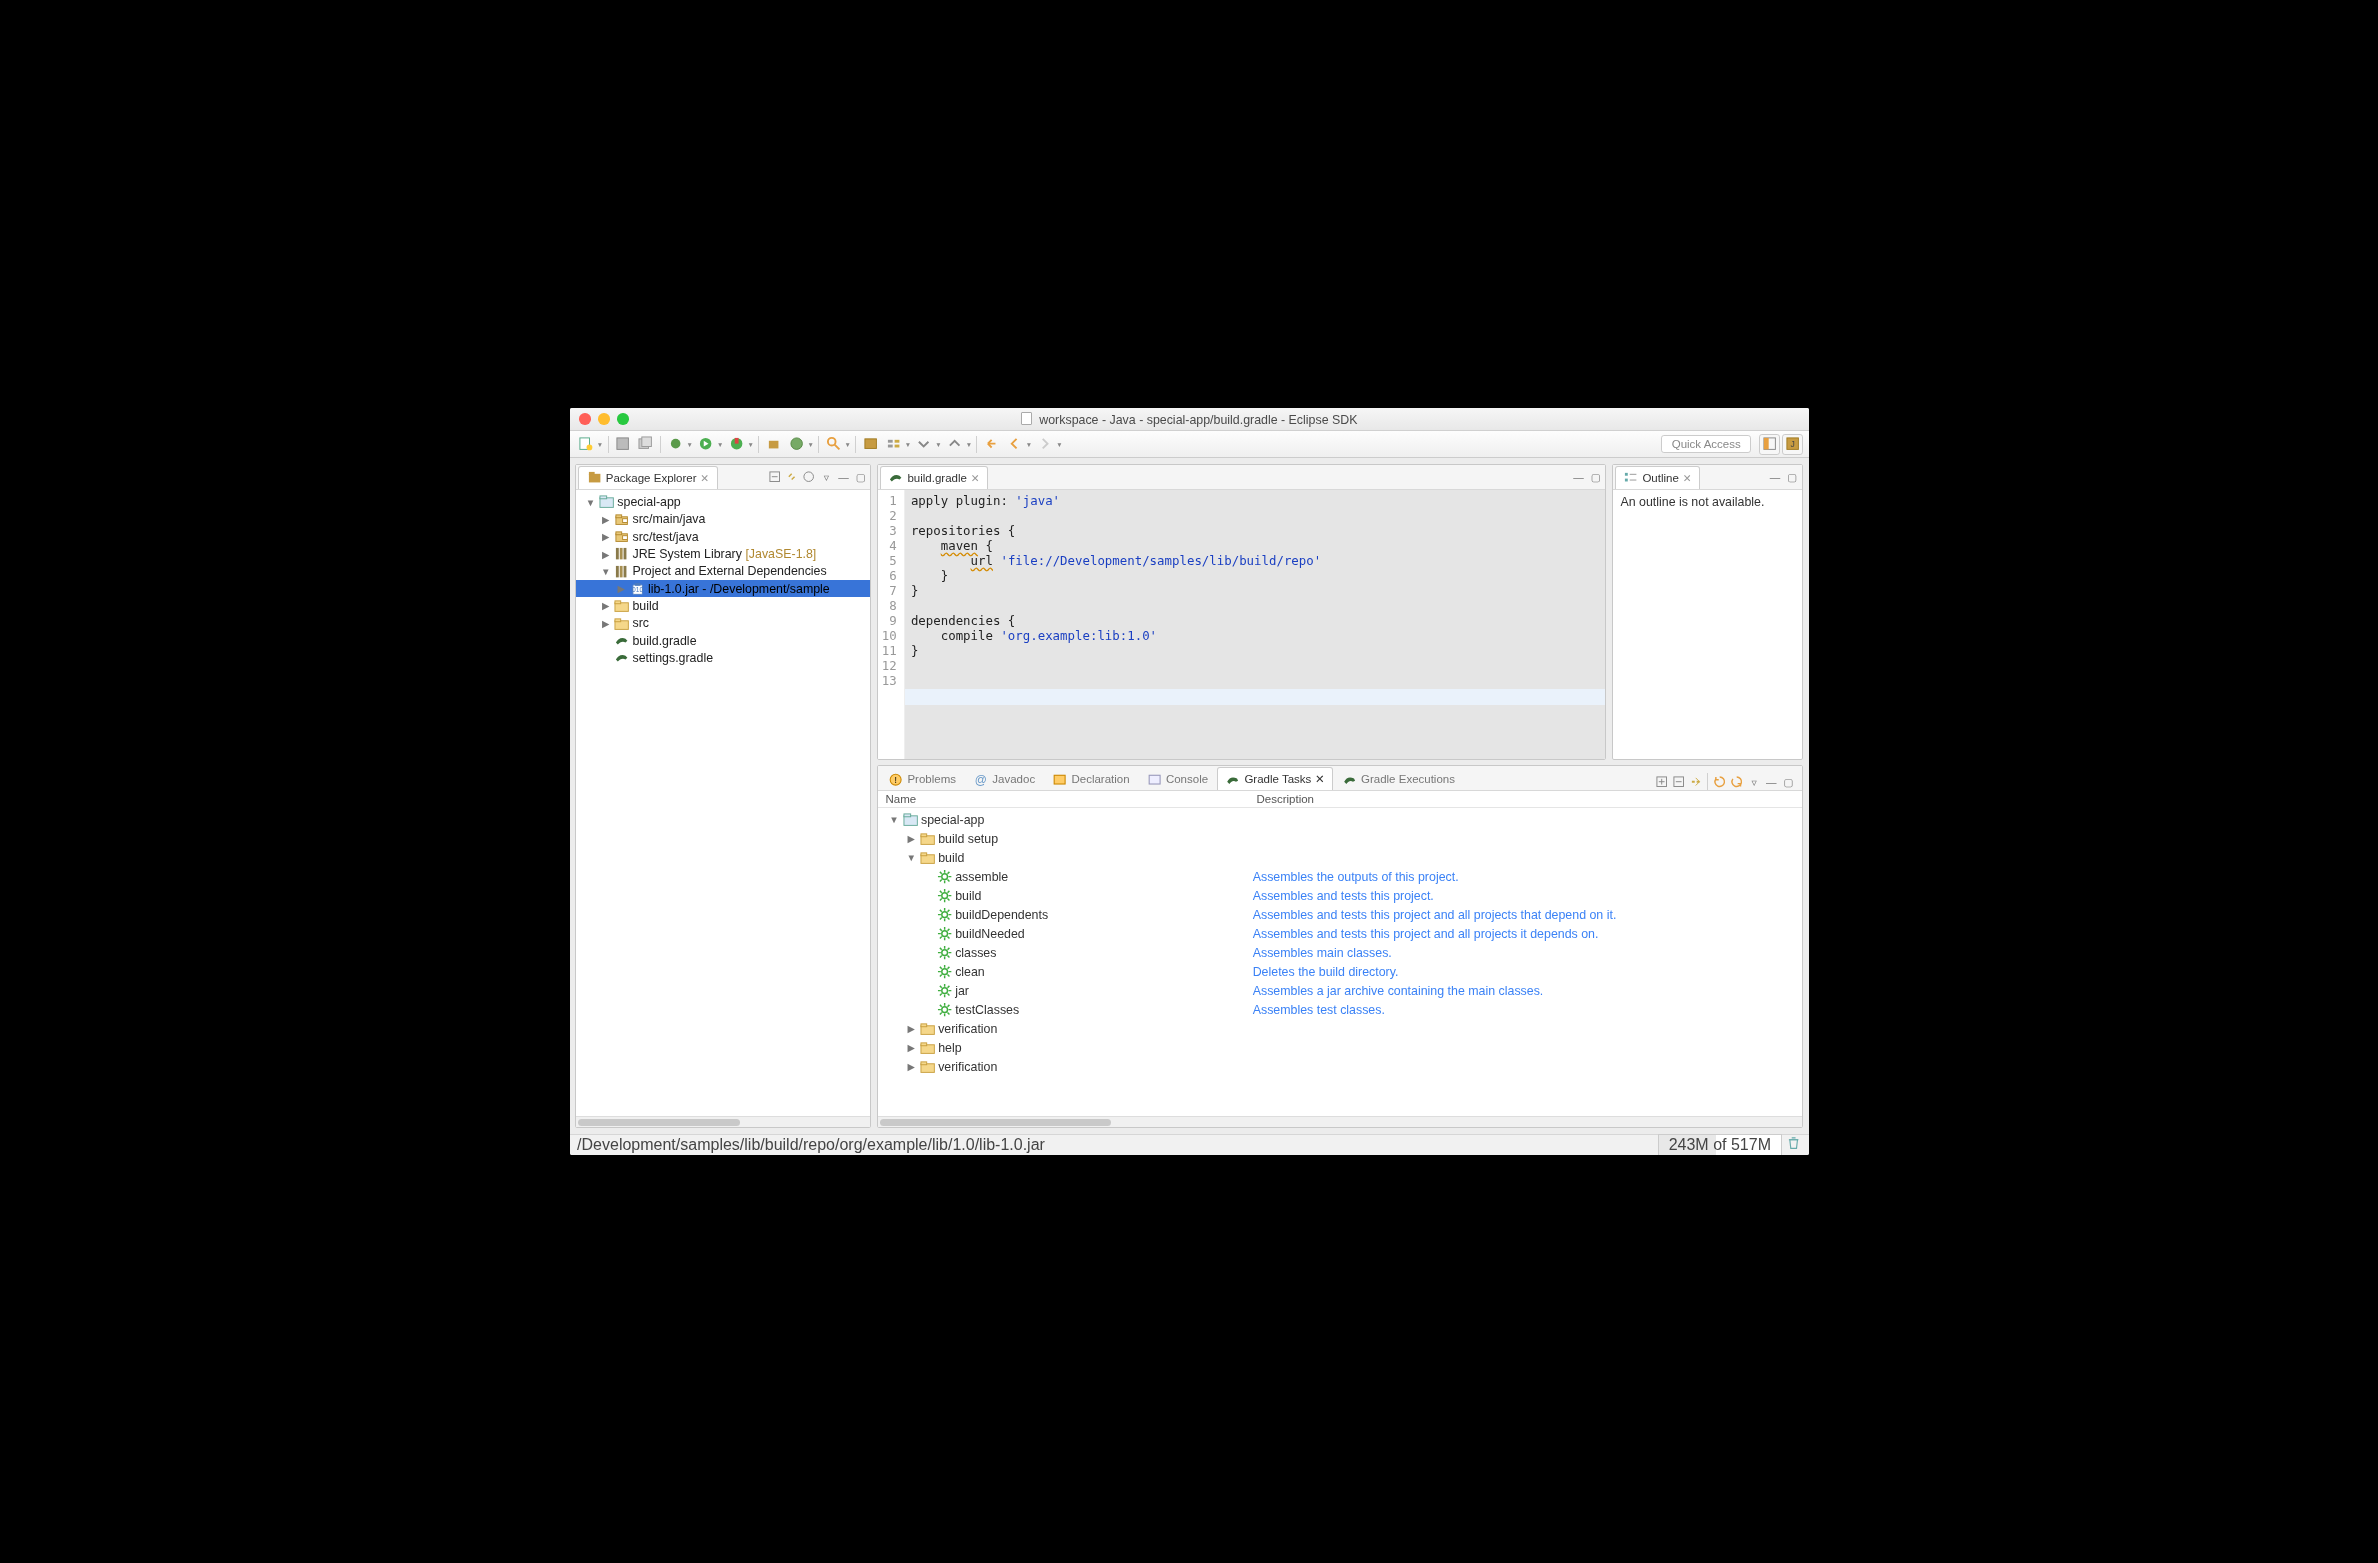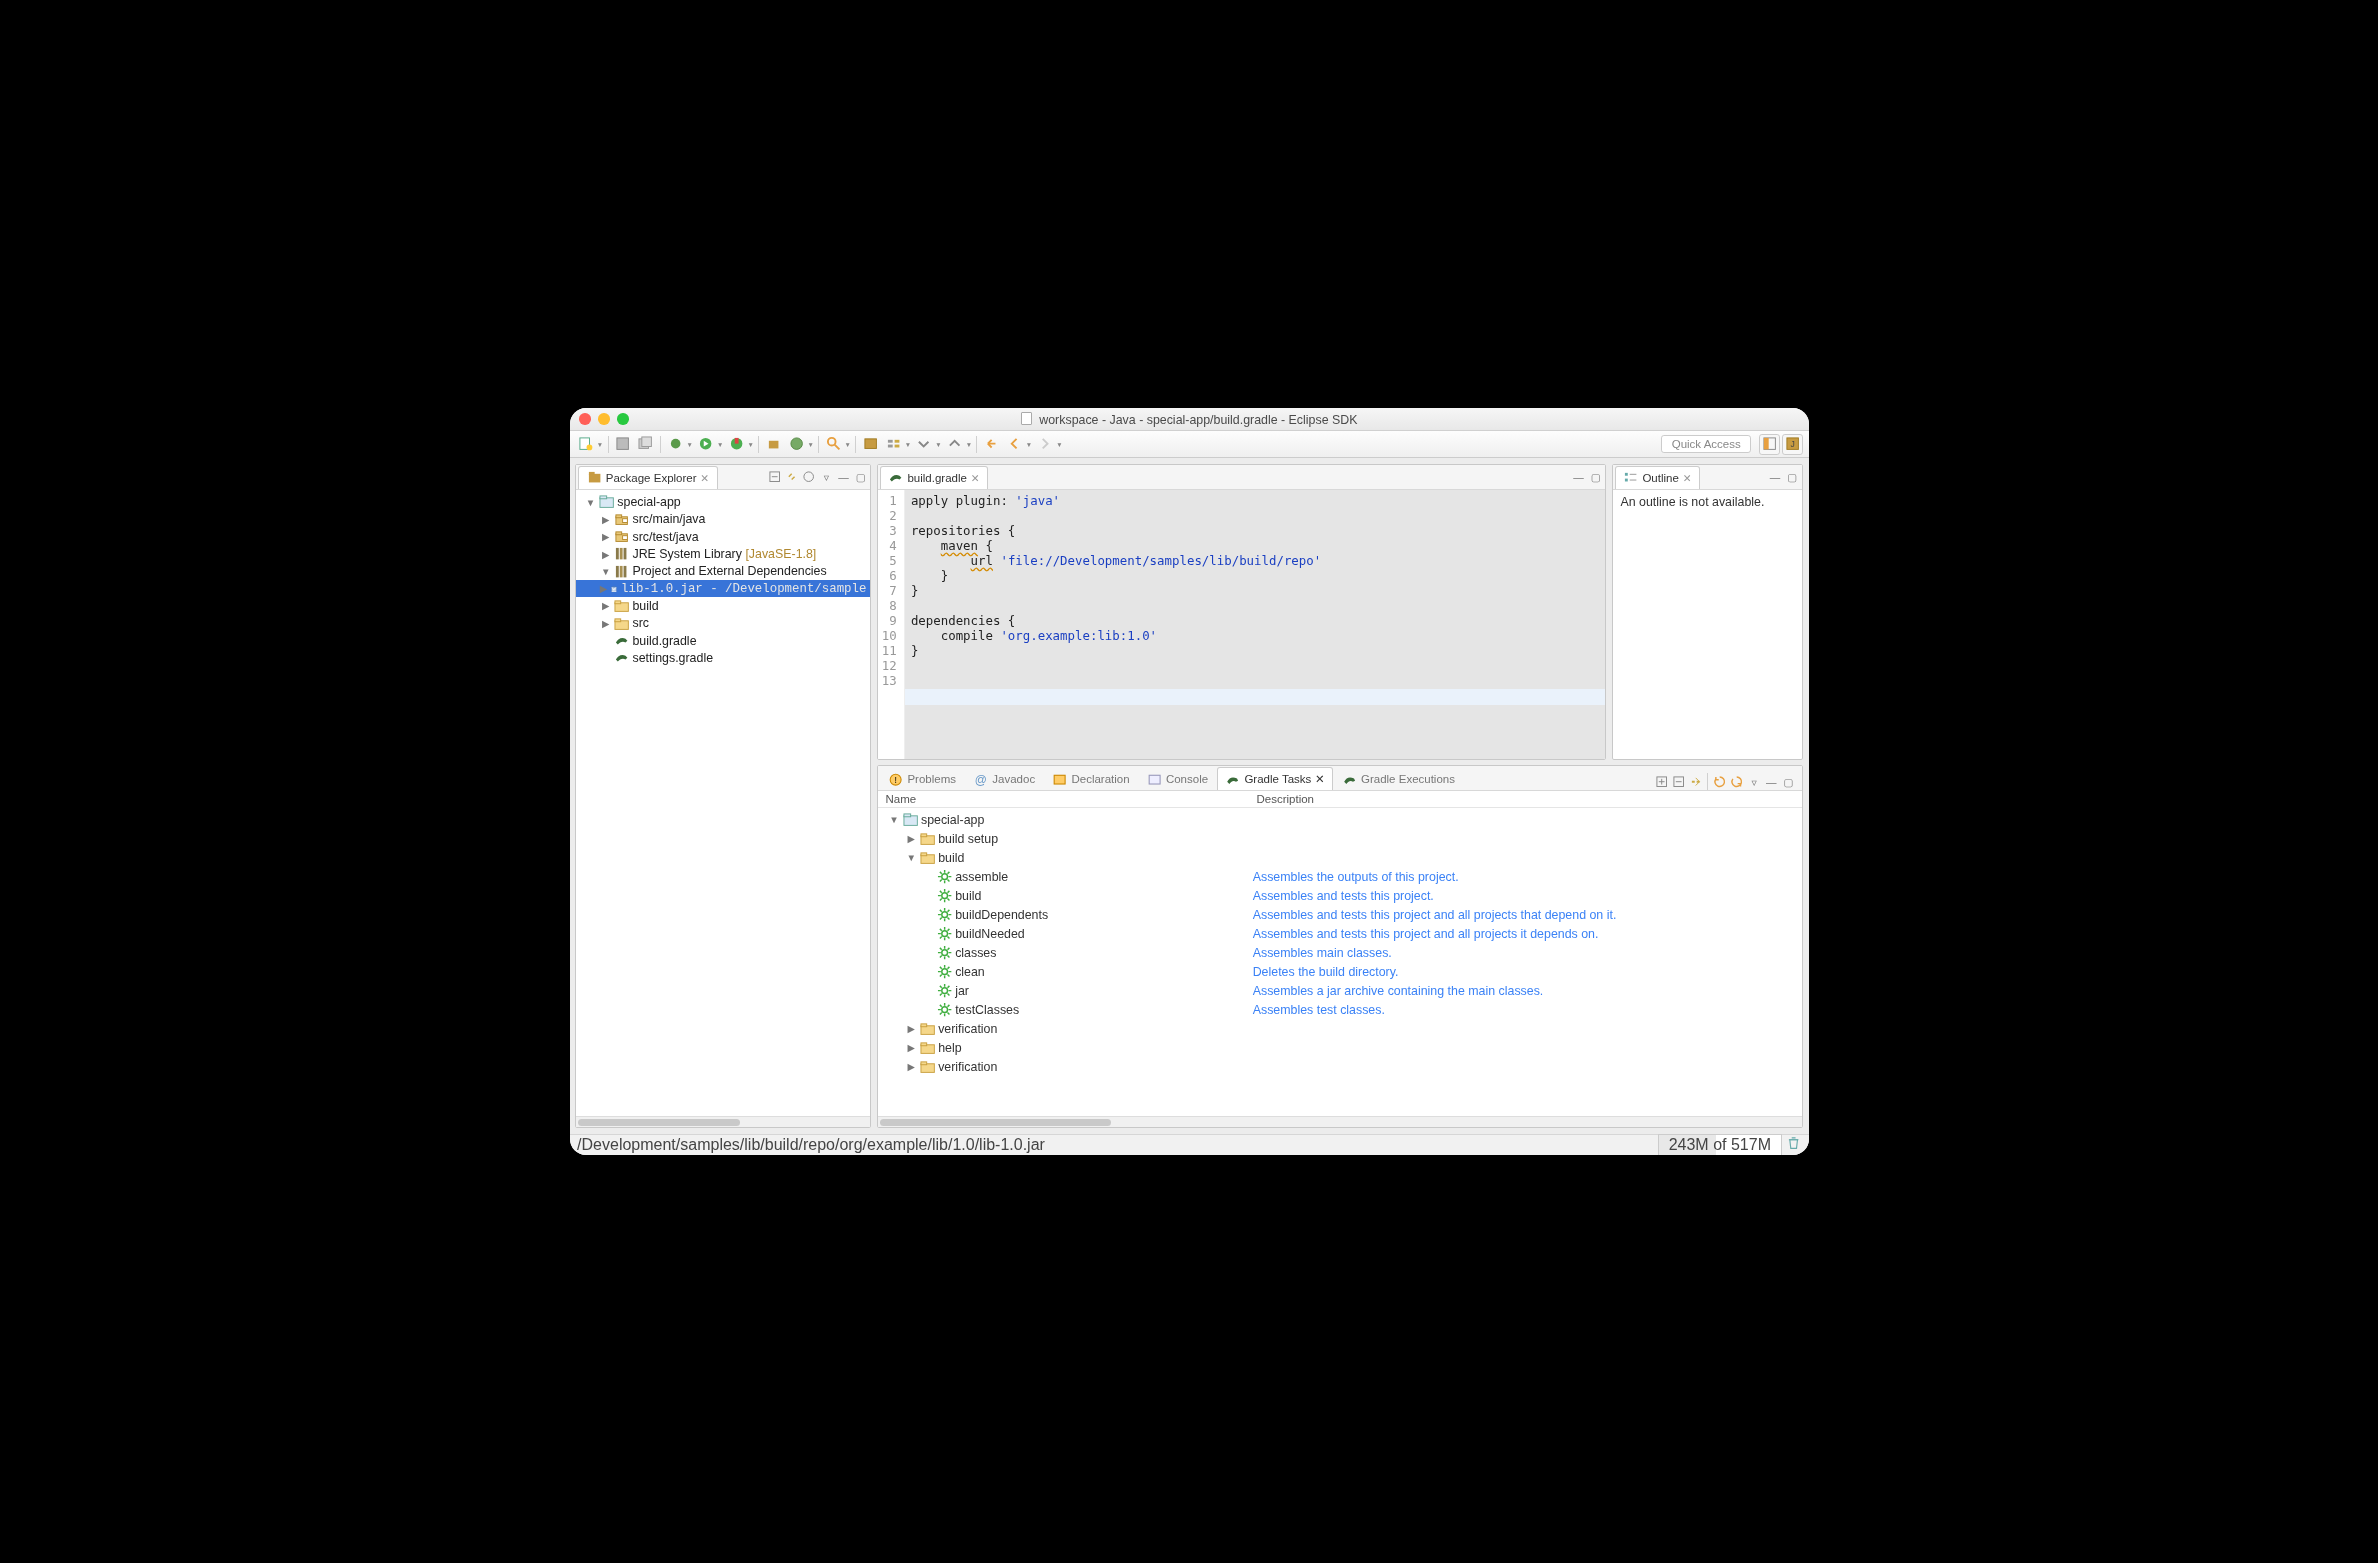--- a/index.html
+++ b/index.html
@@ -10,21 +10,21 @@
   color: #333;
   display: flex;
   align-items: center;
   justify-content: center;
   min-height: 100vh;
 }
 .window {
   width: 1239px;
   height: 747px;
   background: #ececec;
-  border-radius: 16px;
+  border-radius: 2px;
   box-shadow: 0 9.6px 38px rgba(0,0,0,.6);
   display: flex;
   flex-direction: column;
   overflow: hidden;
 }
 .titlebar {
   height: 23px;
   background: linear-gradient(#f6f6f6,#e8e8e8);
   border-bottom: 1px solid #d0d0d0;
   display: flex;
@@ -87,21 +87,21 @@
 .view-tab .close-x { color:#999; font-size:10.5px; }
 .view-toolbar { margin-left:auto; display:flex; gap:1.9px; align-items:center;}
 .mini-btn { width:15.3px; height:15.3px; display:flex; align-items:center; justify-content:center; color:#777; font-size:10.5px;}
 .mini-btn svg { width:13.4px; height:13.4px; }
 .tree { padding:3.8px 0; font-size:12.4px; overflow:auto; flex:1; }
 .tree-row {
   display:flex; align-items:center; gap:2.9px; padding:1px 3.8px;
   white-space:nowrap;
 }
 .tree-row.selected { background:#3874d8; color:#fff; }
-.tree-row.selected .tree-label { color:#e5e5e5;font-family:Liberation Mono, monospace; }
+.tree-row.selected .tree-label { color:#000000; }
 .indent { display:inline-block; }
 .disclosure { width:11.5px; text-align:center; color:#777; font-size:9.6px;}
 .tree-label { color:#222; }
 .tree-label .hint { color:#b08830; }
 .ic { width:15.3px; height:15.3px; display:inline-flex; align-items:center; justify-content:center; }
 .ic-gradle { color:#3a6b3a; }
 .editor-area { display:flex; flex:1; font-family: Menlo, Consolas, monospace; font-size:12.4px; overflow:hidden; }
 .gutter { background:#fff; color:#999; text-align:right; padding:3.8px 7.6px 3.8px 3.8px; border-right:1px solid #eee;}
 .code { padding:3.8px 5.7px; flex:1; background:#e5e5e5; white-space:pre; color:#222; position:relative; }
 .code .str { color:#1a3fc2; }

